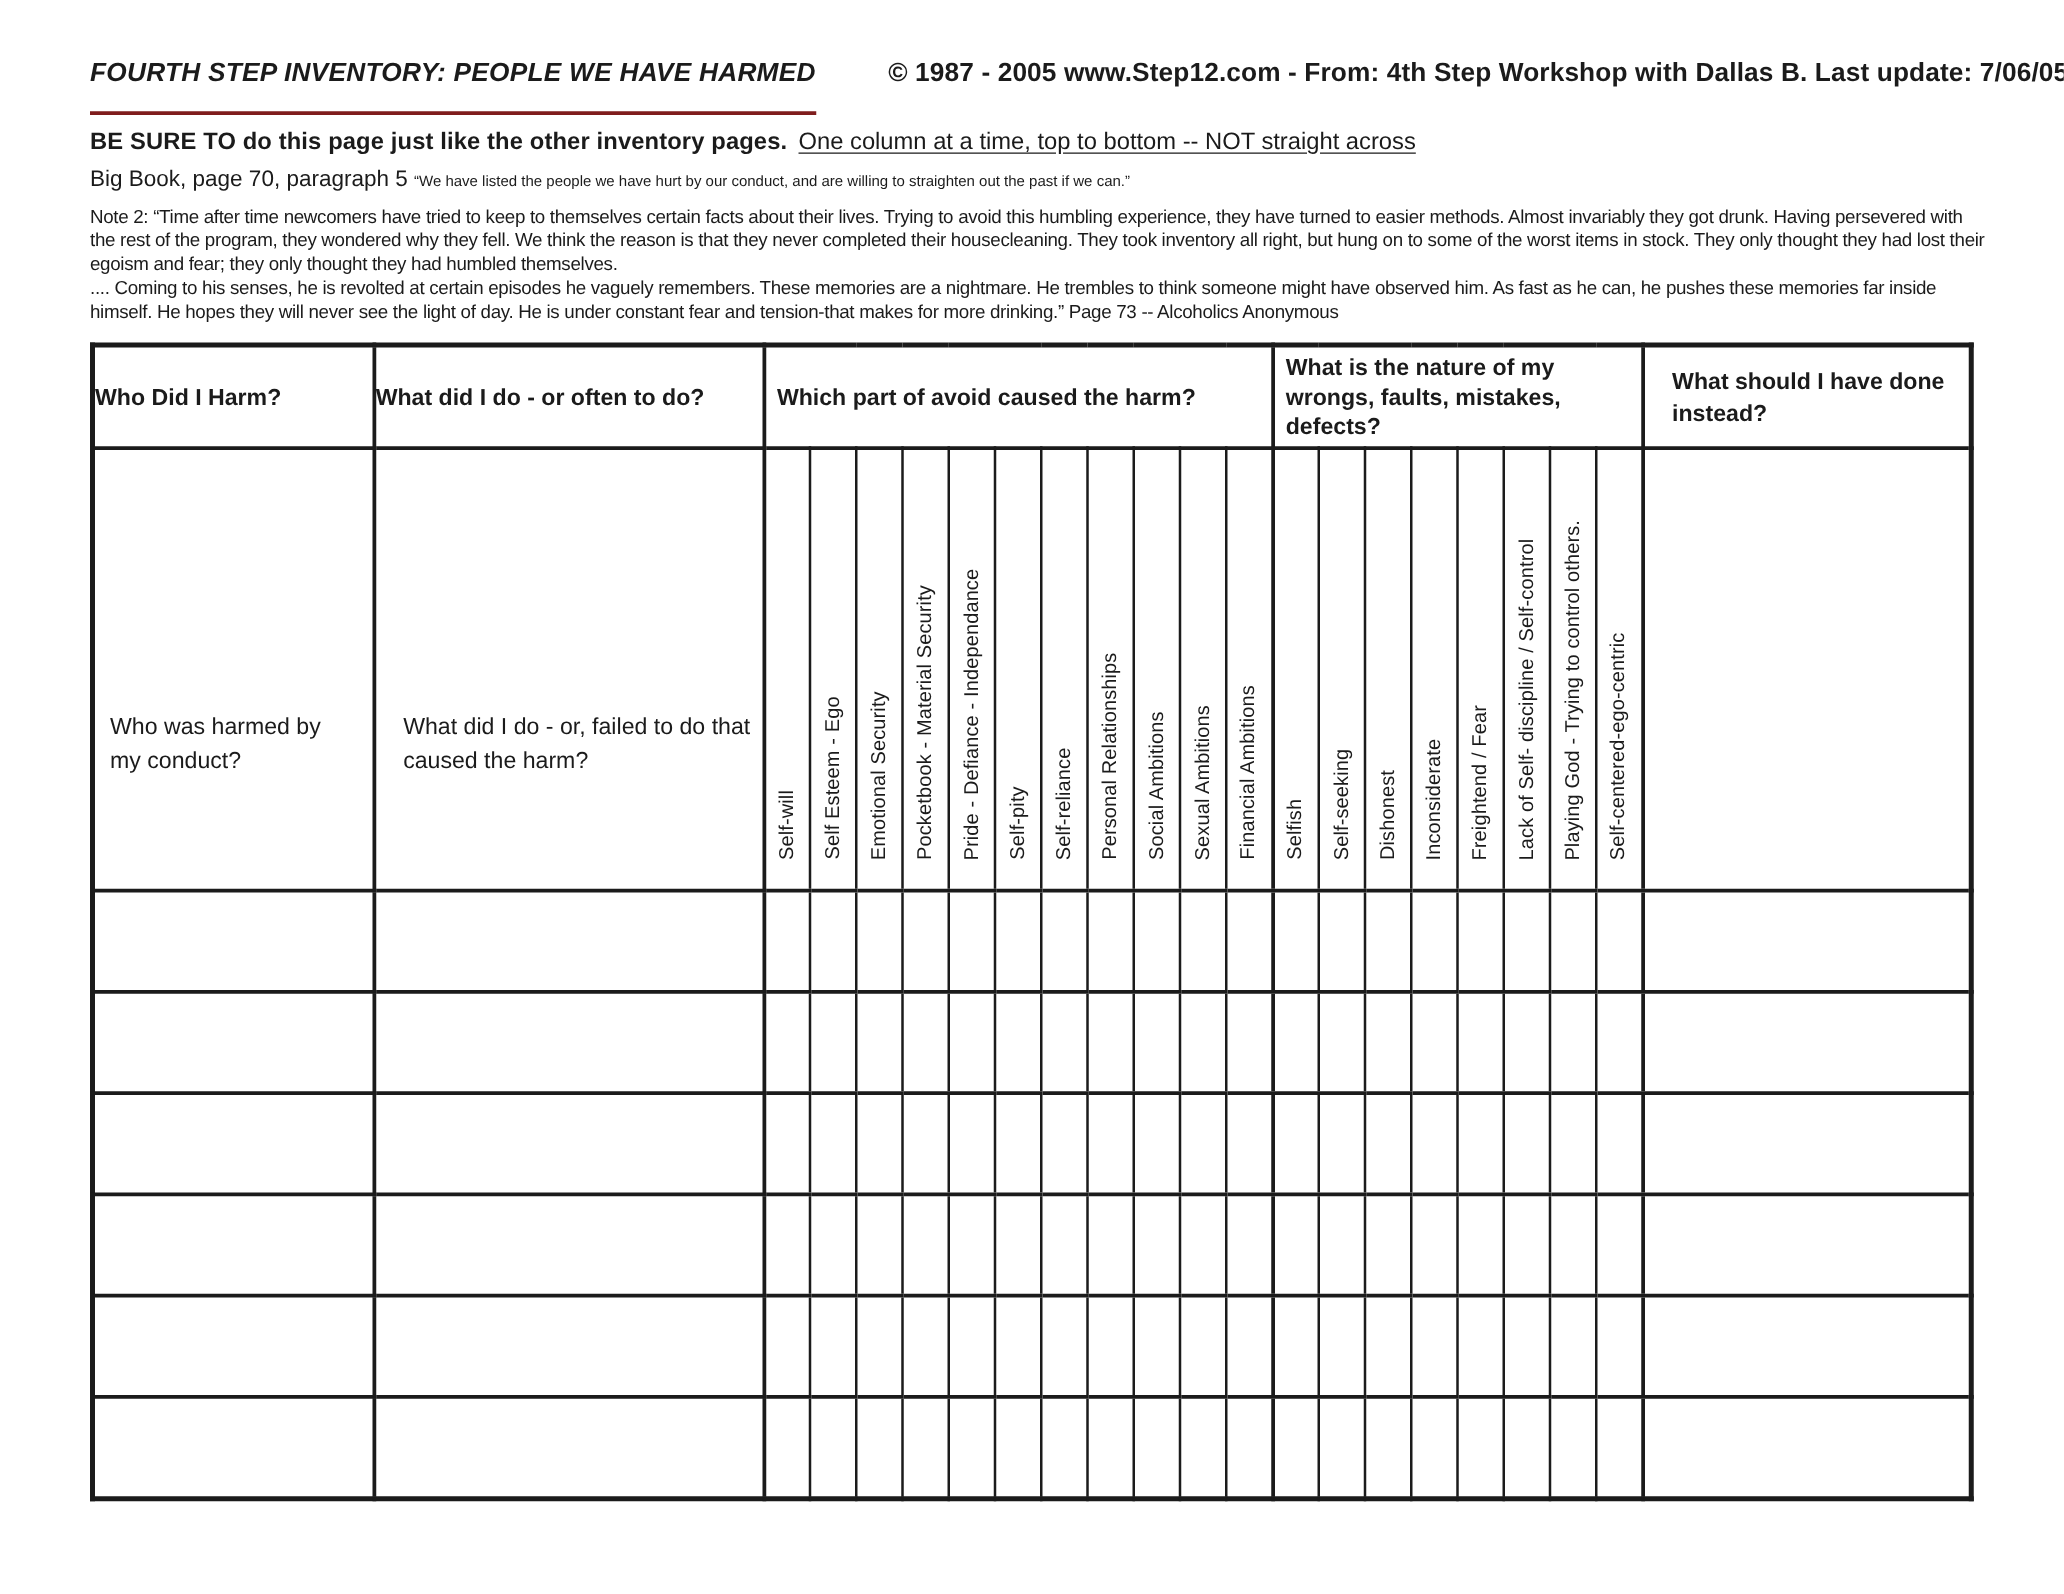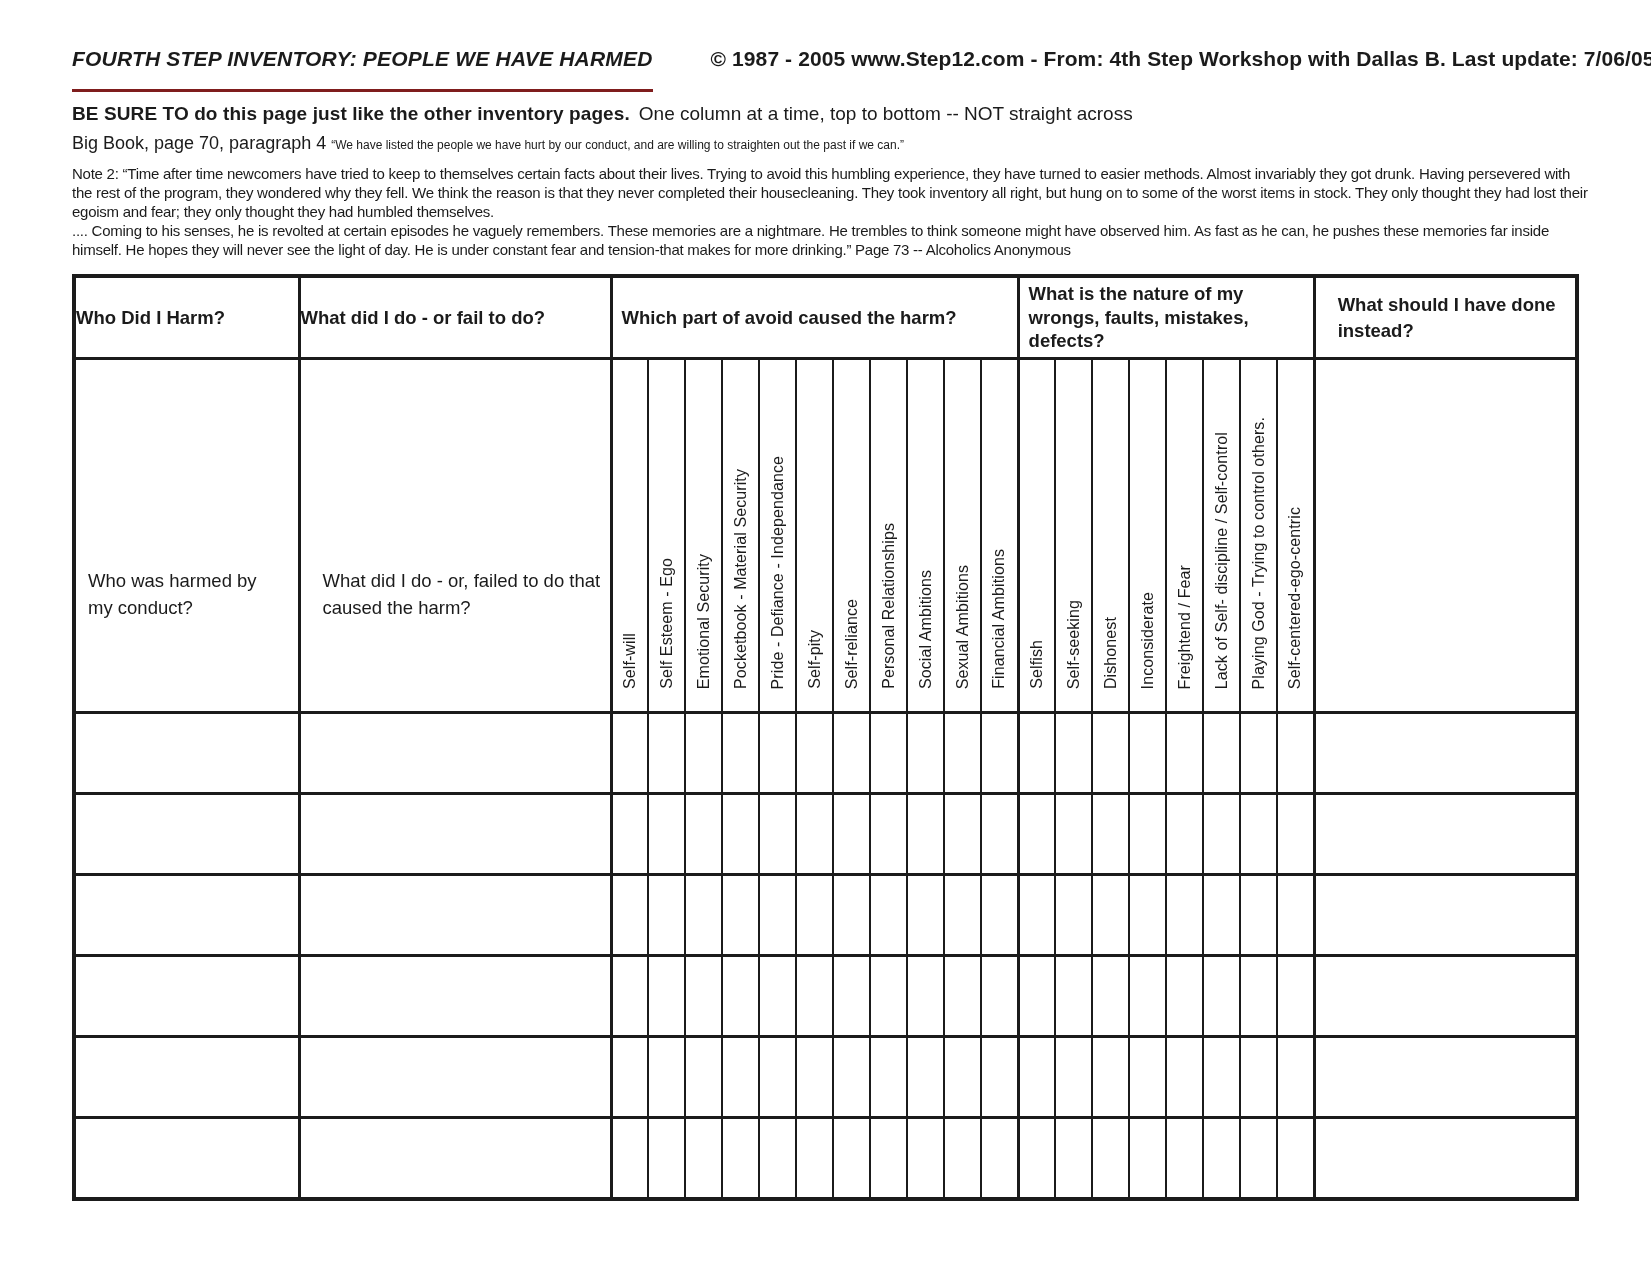--- a/index.html
+++ b/index.html
@@ -14,21 +14,21 @@
 
   .line1 { display: flex; align-items: baseline; gap: 58px; margin-bottom: 11px; white-space: nowrap; }
   .title {
     font-style: italic; font-weight: bold; font-size: 21px; line-height: 25px;
     border-bottom: 3px solid #7f1d1d; padding-bottom: 18px; letter-spacing: .2px;
   }
   .copyright { font-weight: bold; font-size: 21px; letter-spacing: .1px; }
 
   .line2 { font-size: 19px; margin-bottom: 8px; white-space: nowrap; }
   .line2 b { letter-spacing: .1px; }
-  .u { text-underline-offset: 3px; margin-left: 9px; }
+  .u { text-decoration: underline; text-underline-offset: 3px; margin-left: 9px; }
 
   .line3 { font-size: 18px; margin-bottom: 10px; white-space: nowrap; }
   .line3 .quote { font-size: 12px; }
 
   .note1 { font-size: 14.5px; letter-spacing: -.2px; margin-bottom: 8px; white-space: nowrap; }
   .note2 { font-size: 15px; letter-spacing: -.25px; line-height: 19px; margin-bottom: 15px; max-width: 1520px; }
 
   table.inv { border-collapse: collapse; table-layout: fixed; width: 1503px; border: 4px solid #1b1b1b; }
   .inv th, .inv td { border: 3px solid #1b1b1b; padding: 0; background: #fff; }
   .inv td.n { border-left-width: 2px; border-right-width: 2px; }
@@ -67,21 +67,21 @@
   <div class="line1">
     <span class="title">FOURTH STEP INVENTORY:  PEOPLE WE HAVE HARMED</span>
     <span class="copyright">© 1987 - 2005  www.Step12.com - From: 4th Step Workshop with Dallas B.   Last update: 7/06/05</span>
   </div>
 
   <div class="line2">
     <b>BE SURE TO do this page just like the other inventory pages.</b><span class="u">One column at a time, top to bottom -- NOT straight across</span>
   </div>
 
   <div class="line3">
-    <span>Big Book, page 70, paragraph 4 </span><span class="quote">“We have listed the people we have hurt by our conduct, and are willing to straighten out the past if we can.”</span>
+    <span>Big Book, page 70, paragraph 5 </span><span class="quote">“We have listed the people we have hurt by our conduct, and are willing to straighten out the past if we can.”</span>
   </div>
 
 
   <div class="note2">
     <div>Note 2:   “Time after time newcomers have tried to keep to themselves certain facts about their lives.  Trying to avoid this humbling experience, they have turned to easier methods.  Almost invariably they got drunk.  Having persevered with the rest of the program, they wondered why they fell.  We think the reason is that they never completed their housecleaning.  They took inventory all right, but hung on to some of the worst items in stock.  They only thought they had lost their egoism and fear; they only thought they had humbled themselves.</div>
     <div>.... Coming to his senses, he is revolted at certain episodes he vaguely remembers.  These memories are a nightmare.  He trembles to think someone might have observed him.  As fast as he can, he pushes these memories far inside himself.  He hopes they will never see the light of day.  He is under constant fear and tension-that makes for more drinking.”  Page 73 -- Alcoholics Anonymous</div>
   </div>
 
   <table class="inv">
     <colgroup>
@@ -104,21 +104,21 @@
         <col style="width: 37px;">
         <col style="width: 37px;">
         <col style="width: 37px;">
         <col style="width: 37px;">
         <col style="width: 37px;">
         <col style="width: 263px;">
       </colgroup>
     <thead>
       <tr class="hdr">
         <th class="t1">Who Did I Harm?</th>
-        <th class="t2">What did I do - or fail to do?</th>
+        <th class="t2">What did I do - or often to do?</th>
         <th class="g" colspan="11">Which part of avoid caused the harm?</th>
         <th class="g gs" colspan="8">What is the nature of my wrongs, faults, mistakes, defects?</th>
         <th class="lastc">What should I have done instead?</th>
       </tr>
     </thead>
     <tbody>
       <tr class="tall">
         <td class="sub s1">
           <div>Who was harmed by my conduct?</div>
         </td>

